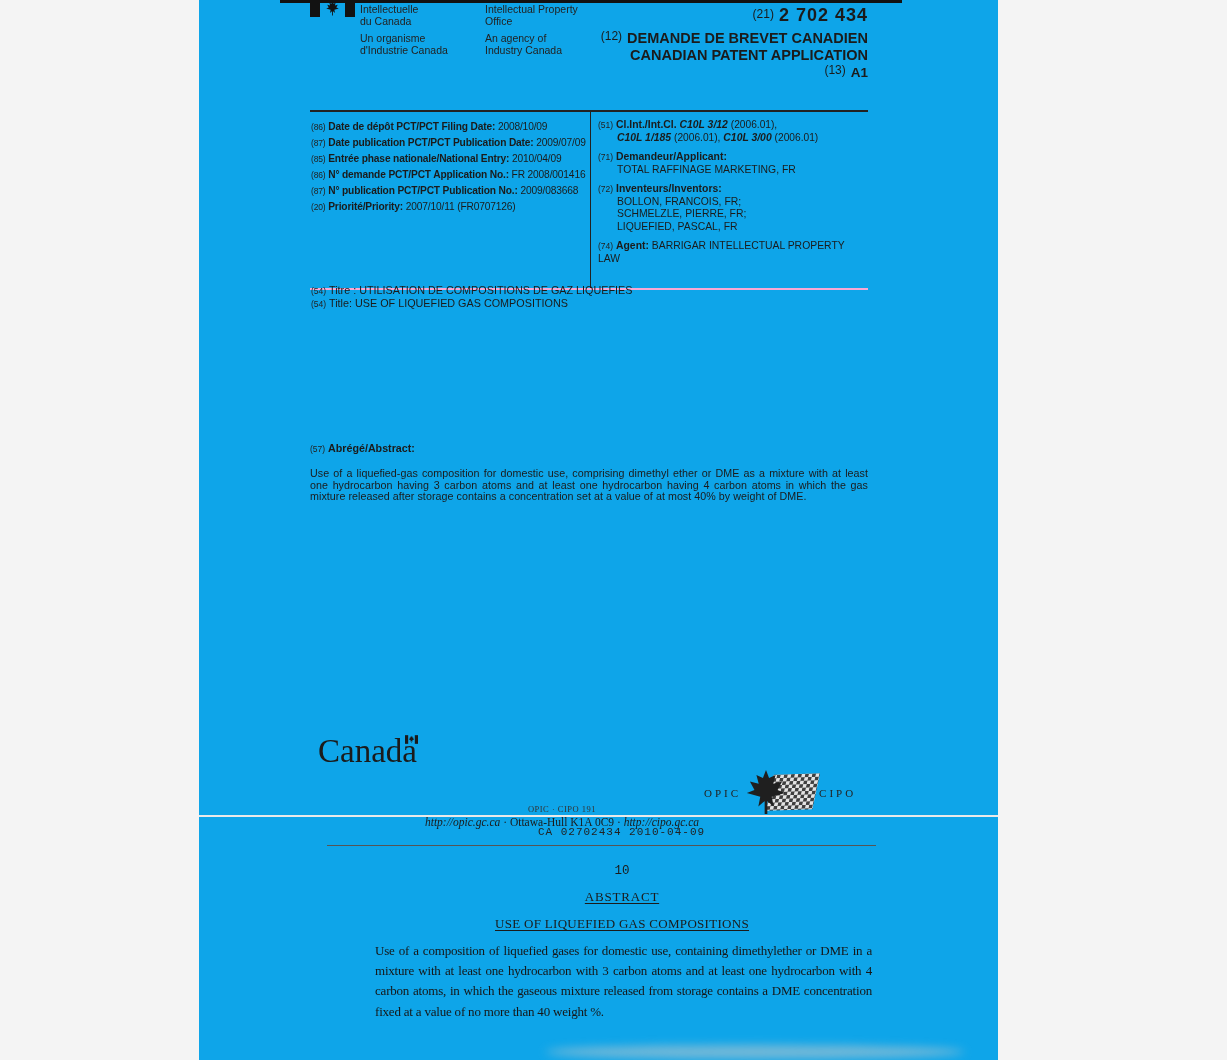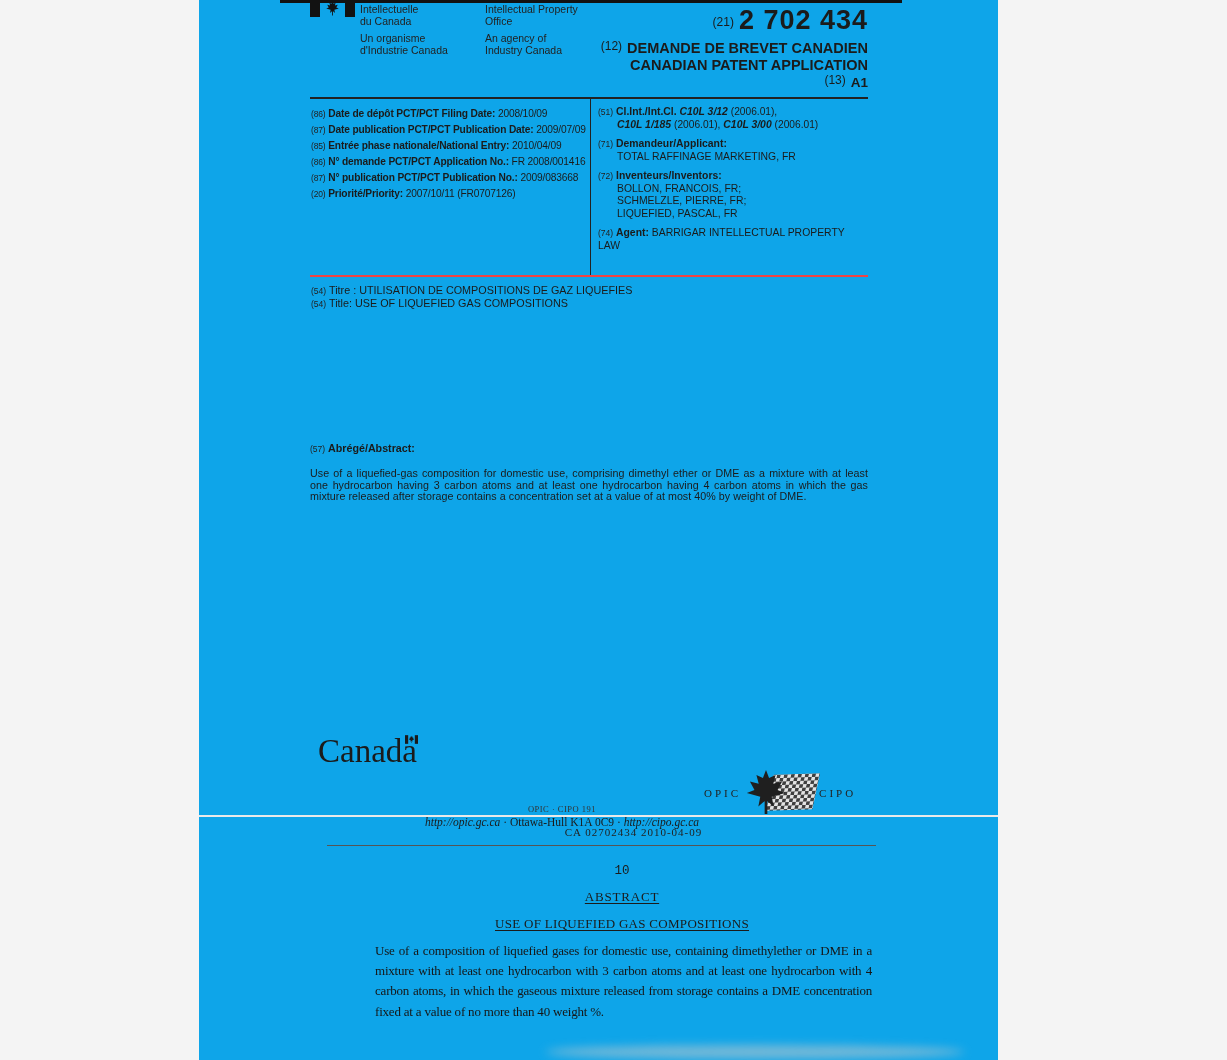--- a/index.html
+++ b/index.html
@@ -18,26 +18,26 @@
   .topline{left:81px;top:0;width:622px;height:3px;background:#121212;}
   .flag-logo{left:111px;top:0;width:45px;height:17px;}
   .flag-logo .bar{position:absolute;top:0;width:10px;height:17px;background:#121212;}
   .flag-logo .bar.l{left:0;} .flag-logo .bar.r{right:0;}
   .flag-logo svg{position:absolute;left:13px;top:1px;}
   .hcol{top:4px;font-size:10.5px;line-height:11.5px;color:#222;}
   .hcol1{left:161px;} .hcol2{left:286px;}
   .hgap{margin-top:6px;}
   .hright{right:130px;top:5px;text-align:right;white-space:nowrap;}
   .pref{font-size:12px;font-weight:400;margin-right:5px;position:relative;top:-3px;}
-  .num21{font-size:27px;font-weight:700;letter-spacing:1px;}
+  .num21{font-size:18px;font-weight:700;letter-spacing:1px;}
   .doc12{font-size:14.5px;font-weight:700;line-height:16px;margin-top:4px;}
   .kind13{font-size:13.5px;font-weight:700;margin-top:2px;}
   
-  .biblio{left:111px;top:97px;width:558px;height:176px;
-    border-top:2px solid #222;border-bottom:2px solid #ef4444;}
+  .biblio{left:111px;top:110px;width:558px;height:176px;
+    border-top:2px solid #222;border-bottom:2px solid #f9a8d4;}
   .vdiv{position:absolute;left:280px;top:0;width:1px;height:176px;background:#222;}
   .bleft{position:absolute;left:1px;top:7px;width:276px;}
   .brow{font-size:10.2px;line-height:16px;white-space:nowrap;letter-spacing:-0.15px;}
   .bcode{font-size:8.5px;color:#222;}
   .blabel{font-weight:700;}
   .bright{position:absolute;left:288px;top:7px;width:268px;}
   .bentry{font-size:10.4px;line-height:12.5px;margin-bottom:7px;}
   .indent{padding-left:19px;}
   .ipc{font-weight:700;font-style:italic;}
   .yr{font-size:10.2px;}
@@ -56,22 +56,22 @@
   .opic-logo{left:505px;top:770px;width:175px;height:46px;display:flex;align-items:center;
     font-family:"Liberation Serif",serif;color:#222;}
   .opic-logo .lbl{font-size:11px;letter-spacing:3px;}
   .leaf-grid{position:relative;width:76px;height:46px;margin:0 1px;}
   .leaf-grid .grid{position:absolute;right:2px;top:4px;width:46px;height:36px;
     background:repeating-conic-gradient(#3f3f3f 0% 25%,#e3e3e3 0% 50%) 0 0/7px 7px;
     transform:skewX(-14deg) rotate(-2deg);}
   .leaf-grid svg{position:absolute;left:4px;top:0;}
   .scanline{left:0;top:815px;width:799px;height:2px;background:#eaeaea;}
   
-  .stamp{left:12px;top:826px;width:799px;text-align:center;box-sizing:border-box;padding-left:46px;
-    font-family:Liberation Serif, serif;font-size:11px;letter-spacing:1px;color:#222;}
+  .stamp{left:0;top:826px;width:799px;text-align:center;box-sizing:border-box;padding-left:46px;
+    font-family:Liberation Mono, monospace;font-size:11px;letter-spacing:1px;color:#222;}
   .rule2{left:128px;top:845px;width:549px;border-top:1.5px solid #555;}
   .pageno{left:123px;top:864px;width:600px;text-align:center;
     font-family:Liberation Mono, monospace;font-size:12.5px;}
   .heading{left:123px;top:889px;width:600px;text-align:center;
     font-family:"Liberation Serif",serif;font-size:13px;letter-spacing:0.8px;}
   .heading span{text-decoration:underline;text-underline-offset:2px;}
   .subheading{left:123px;top:916px;width:600px;text-align:center;
     font-family:"Liberation Serif",serif;font-size:13px;letter-spacing:0.3px;}
   .subheading span{text-decoration:underline;text-underline-offset:2px;}
   .body-par{left:176px;top:941px;width:497px;font-family:"Liberation Serif",serif;

